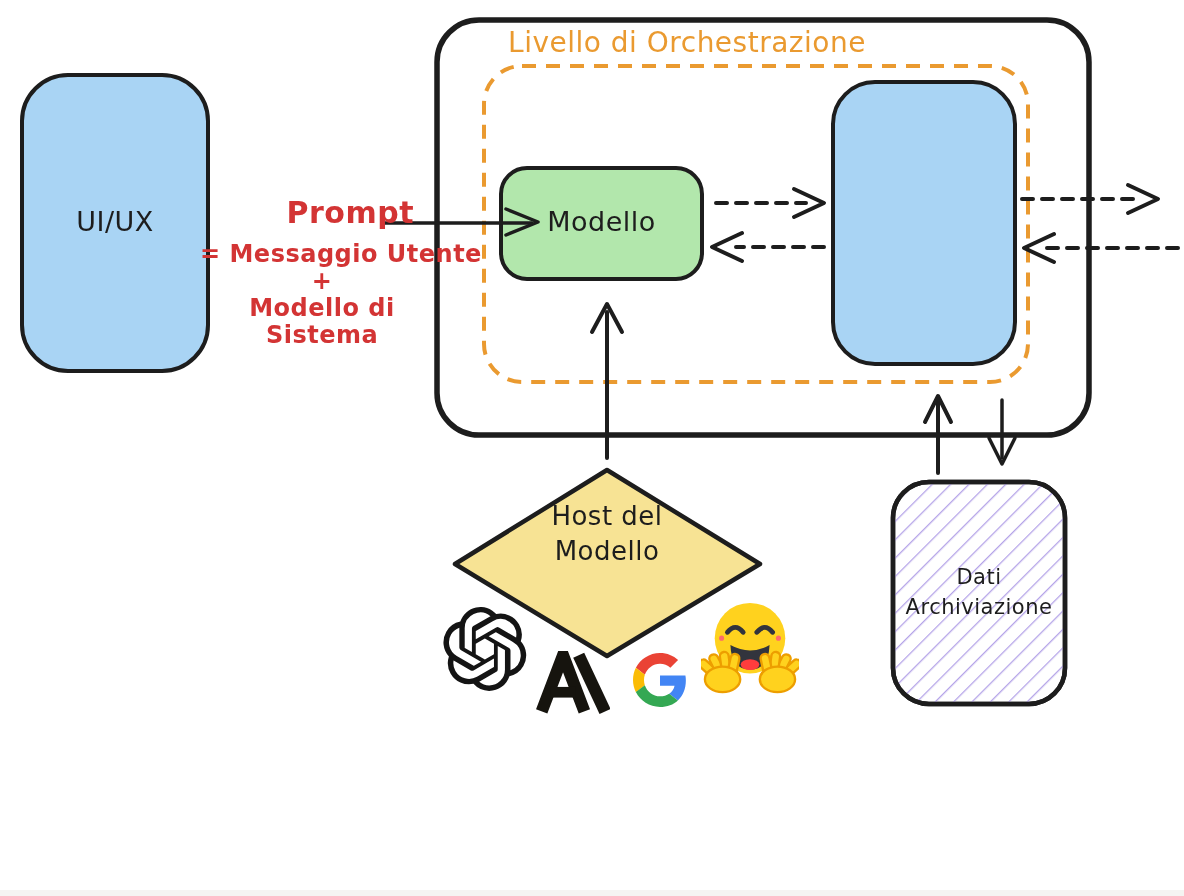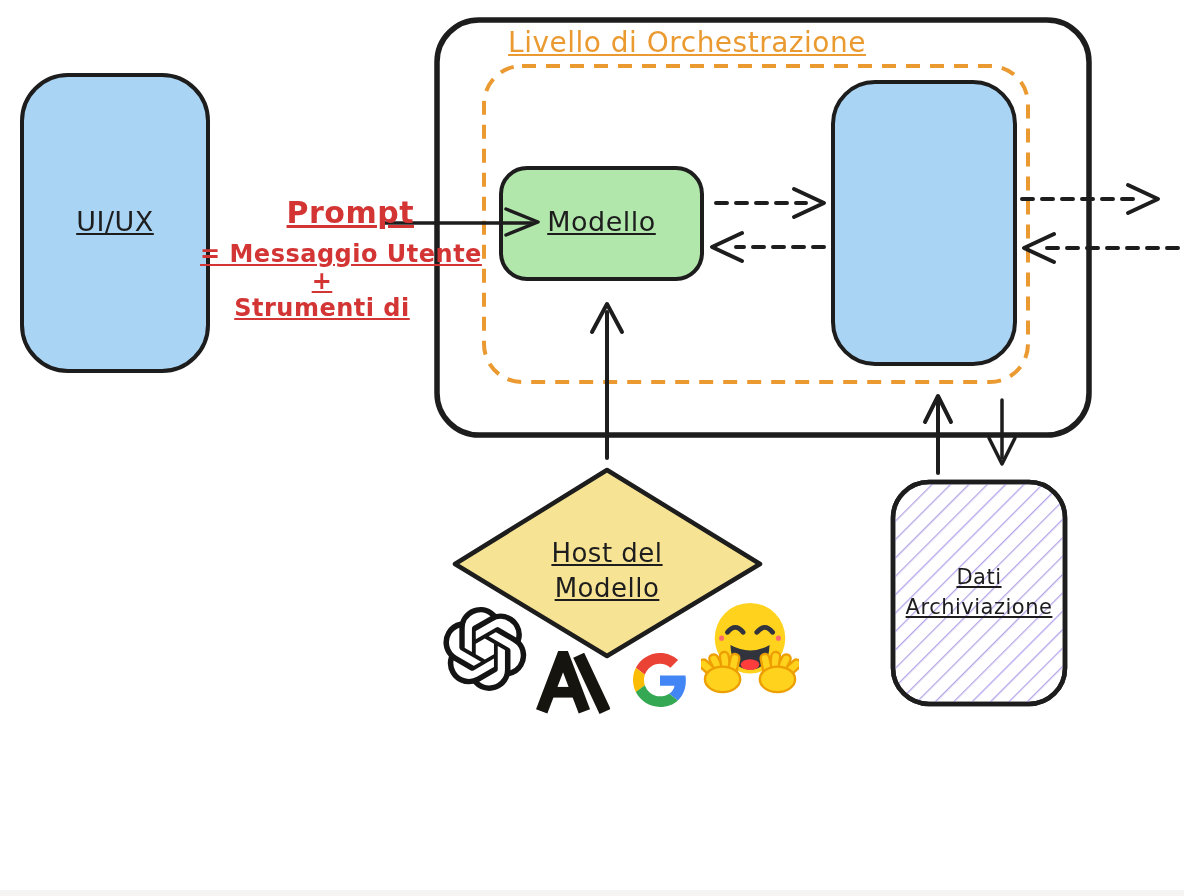--- a/index.html
+++ b/index.html
@@ -16,32 +16,31 @@
     left: 0; top: 0;
     z-index: 1;
   }
   .label {
     position: absolute;
     z-index: 2;
     color: var(--ink-black, #1d1d1d);
     text-align: center;
     letter-spacing: 0.5px;
     white-space: nowrap;
-    text-decoration: underline;
   }
   .orch-title {
     left: 437px; top: 26px; width: 500px;
     font-size: 28px;
     color: var(--orchestration-orange, #ea9a30);
     font-weight: 500;
   }
   .uiux-label    { left: 22px;  top: 206px; width: 186px; font-size: 27px; }
   .modello-label { left: 501px; top: 206px; width: 201px; font-size: 27px; }
   .strumenti-label { left: 833px; top: 208px; width: 182px; font-size: 26px; }
-  .host-label    { left: 480px; top: 536px; width: 254px; font-size: 26px; line-height: 35px; }
+  .host-label    { left: 480px; top: 499px; width: 254px; font-size: 26px; line-height: 35px; }
   .arch-label    { left: 893px; top: 562px; width: 172px; font-size: 21px; line-height: 30px; }
   .prompt-title  {
     left: 214px; top: 195px; width: 200px;
     font-size: 30px; font-weight: bold;
     color: var(--prompt-red, #d33434);
     text-align: right;
   }
   .prompt-def {
     left: 200px; top: 241px; width: 244px;
     font-size: 24px; font-weight: bold; line-height: 27px;
@@ -158,21 +157,22 @@
   <div class="label arch-label">
     <div>Dati</div>
     <div>Archiviazione</div>
   </div>
 
   <div class="label prompt-title">Prompt</div>
 
   <div class="label prompt-def">
     <div>= Messaggio Utente</div>
     <div>+</div>
-    <div>Strumenti di</div>
+    <div>Modello di</div>
+    <div>Sistema</div>
   </div>
 
   <div class="logo logo-openai">
     <svg width="86" height="88" viewBox="-0.25 0 24.6 24.6">
       <path fill="#141414" d="M22.2819 9.8211a5.9847 5.9847 0 0 0-.5157-4.9108 6.0462 6.0462 0 0 0-6.5098-2.9A6.0651 6.0651 0 0 0 4.9807 4.1818a5.9847 5.9847 0 0 0-3.9977 2.9 6.0462 6.0462 0 0 0 .7427 7.0966 5.98 5.98 0 0 0 .511 4.9107 6.051 6.051 0 0 0 6.5146 2.9001A5.9847 5.9847 0 0 0 13.2599 24a6.0557 6.0557 0 0 0 5.7718-4.2058 5.9894 5.9894 0 0 0 3.9977-2.9001 6.0557 6.0557 0 0 0-.7475-7.073zm-9.022 12.6081a4.4755 4.4755 0 0 1-2.8764-1.0408l.1419-.0804 4.7783-2.7582a.7948.7948 0 0 0 .3927-.6813v-6.7369l2.02 1.1686a.071.071 0 0 1 .038.052v5.5826a4.504 4.504 0 0 1-4.4945 4.4944zm-9.6607-4.1254a4.4708 4.4708 0 0 1-.5346-3.0137l.142.0852 4.783 2.7582a.7712.7712 0 0 0 .7806 0l5.8428-3.3685v2.3324a.0804.0804 0 0 1-.0332.0615L9.74 19.9502a4.4992 4.4992 0 0 1-6.1408-1.6464zM2.3408 7.8956a4.485 4.485 0 0 1 2.3655-1.9728V11.6a.7664.7664 0 0 0 .3879.6765l5.8144 3.3543-2.0201 1.1685a.0757.0757 0 0 1-.071 0l-4.8303-2.7865A4.504 4.504 0 0 1 2.3408 7.8956zm16.5963 3.8558L13.1038 8.364 15.1192 7.2a.0757.0757 0 0 1 .071 0l4.8303 2.7913a4.4944 4.4944 0 0 1-.6765 8.1042v-5.6772a.79.79 0 0 0-.407-.667zm2.0107-3.0231l-.142-.0852-4.7735-2.7818a.7759.7759 0 0 0-.7854 0L9.409 9.2297V6.8974a.0662.0662 0 0 1 .0284-.0615l4.8303-2.7866a4.4992 4.4992 0 0 1 6.6802 4.66zM8.3065 12.863l-2.02-1.1638a.0804.0804 0 0 1-.038-.0567V6.0742a4.4992 4.4992 0 0 1 7.3757-3.4537l-.142.0805L8.704 5.459a.7948.7948 0 0 0-.3927.6813zm1.0976-2.3654l2.602-1.4998 2.6069 1.4998v2.9994l-2.5974 1.4997-2.6067-1.4997z"></path>
     </svg>
   </div>
 
   <div class="logo logo-anthropic">
     <svg width="74" height="64" viewBox="0 0 104 88">

